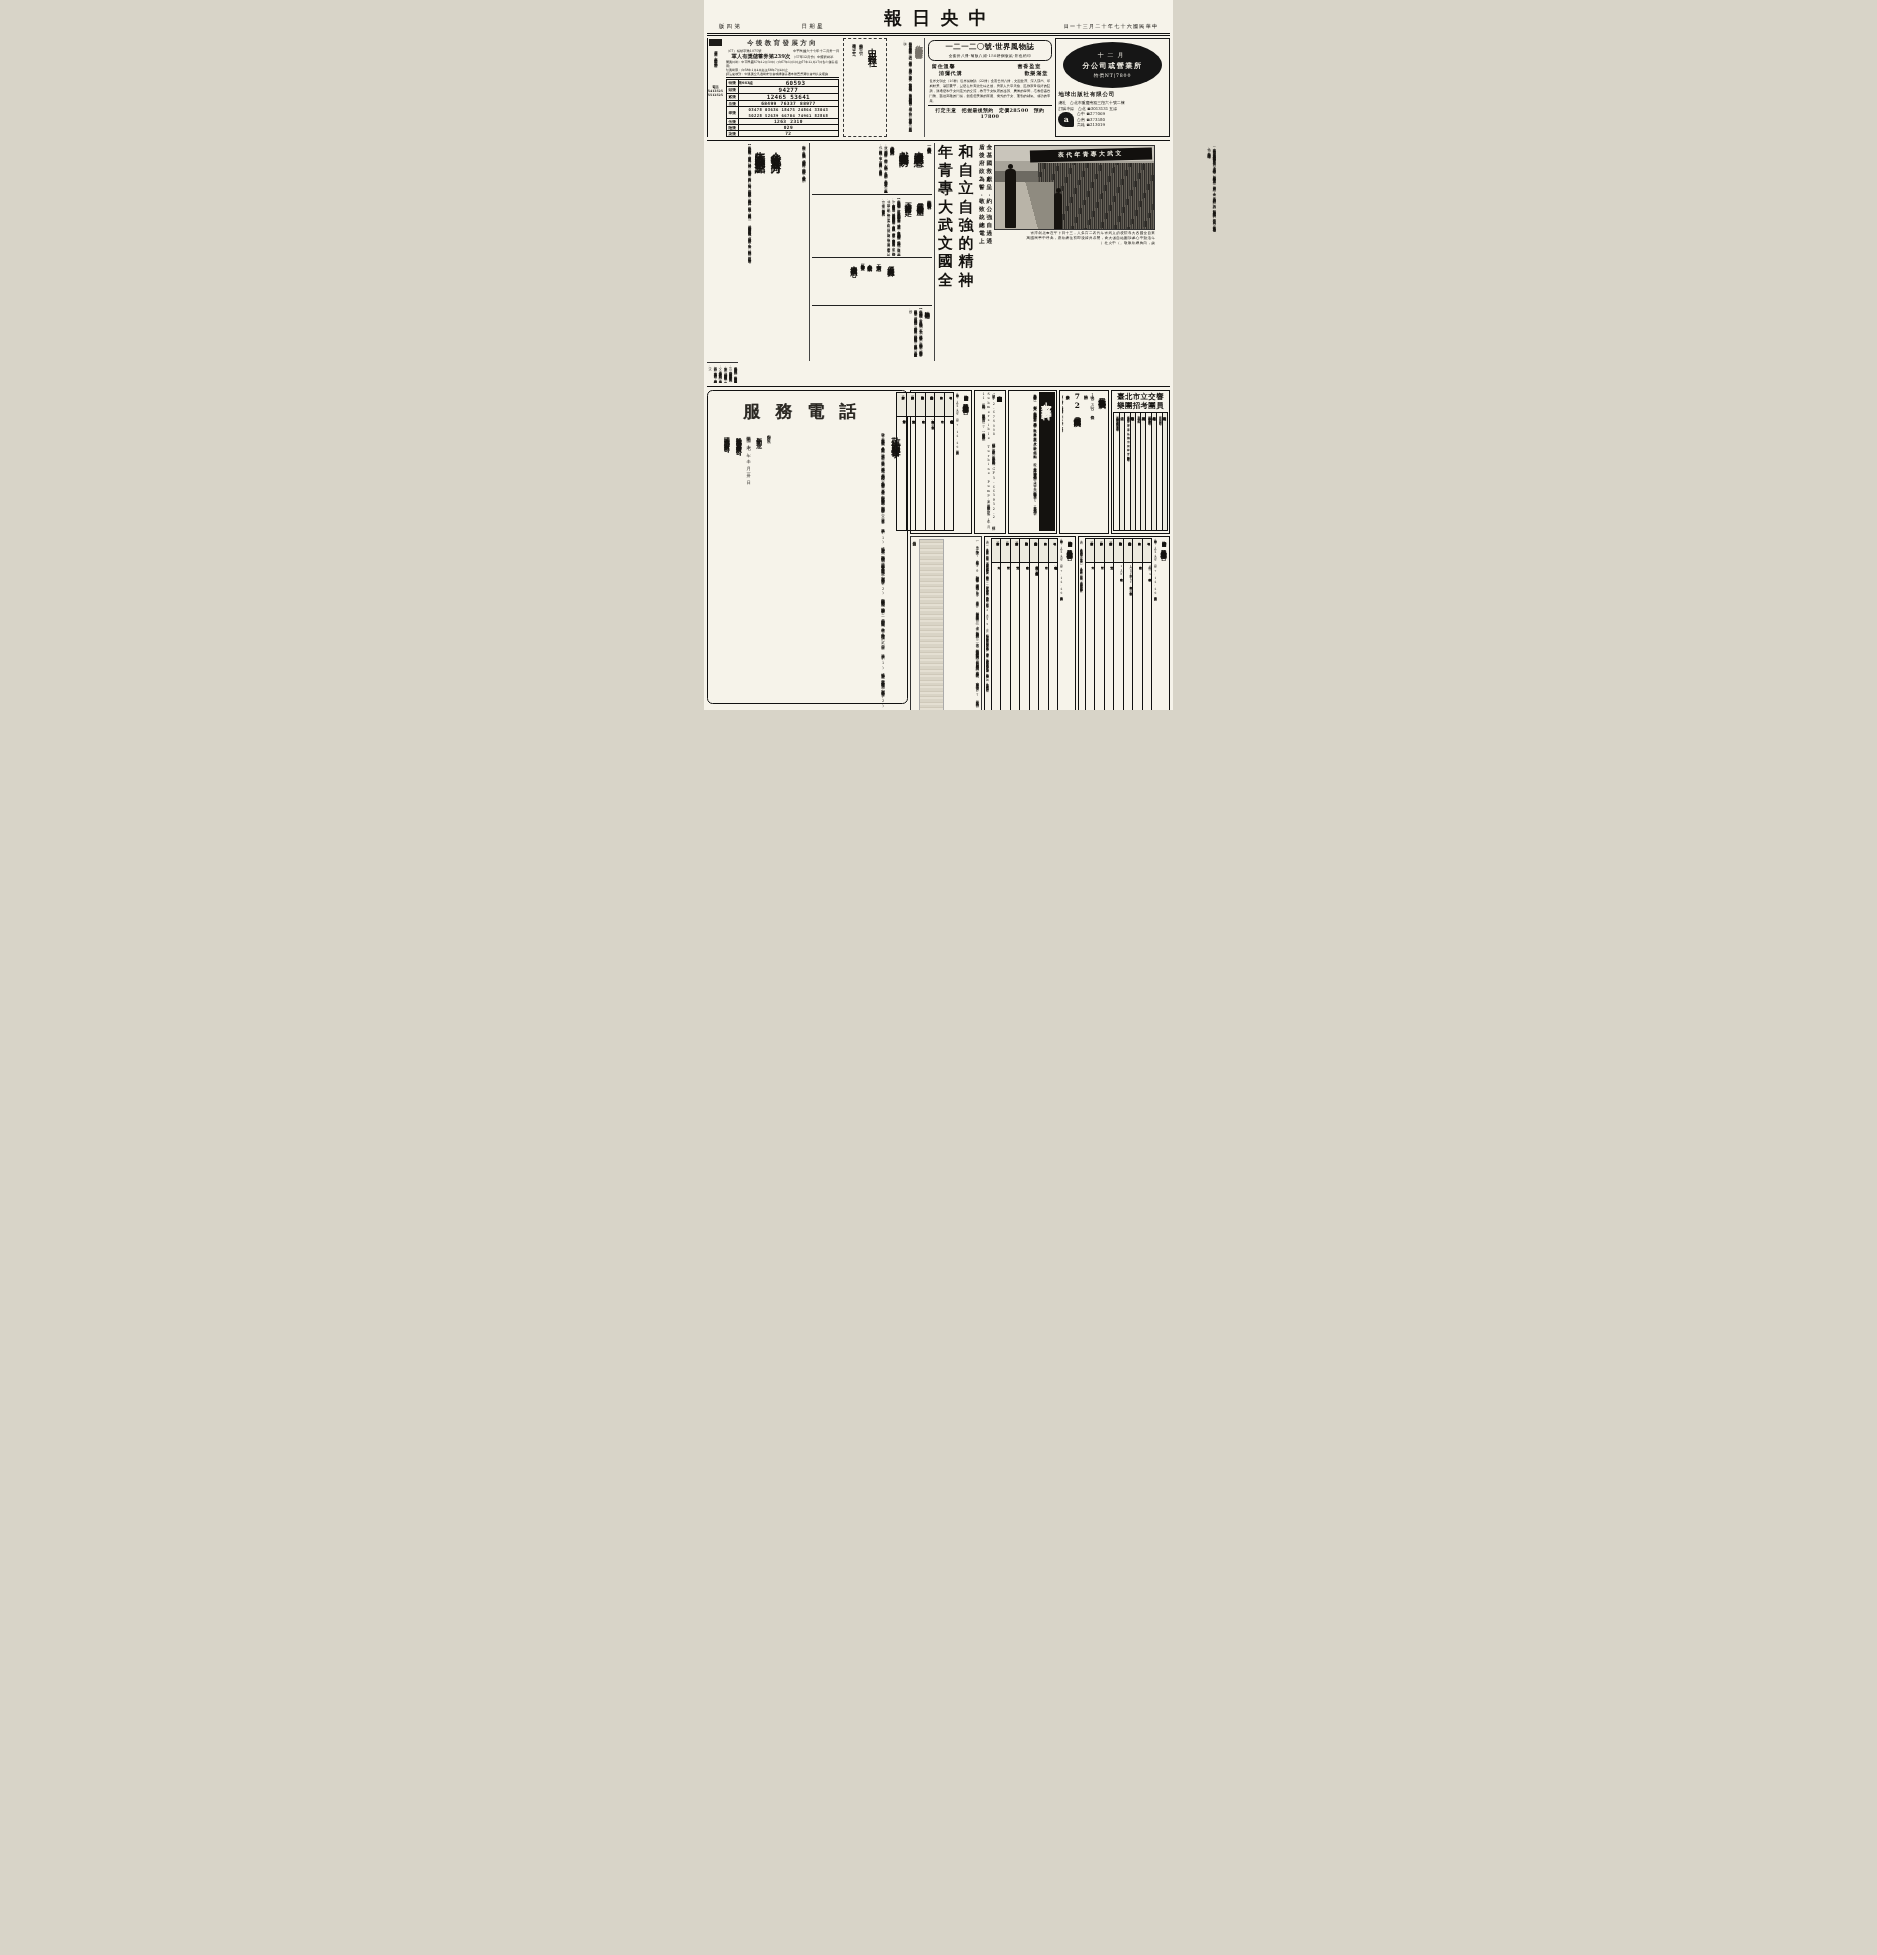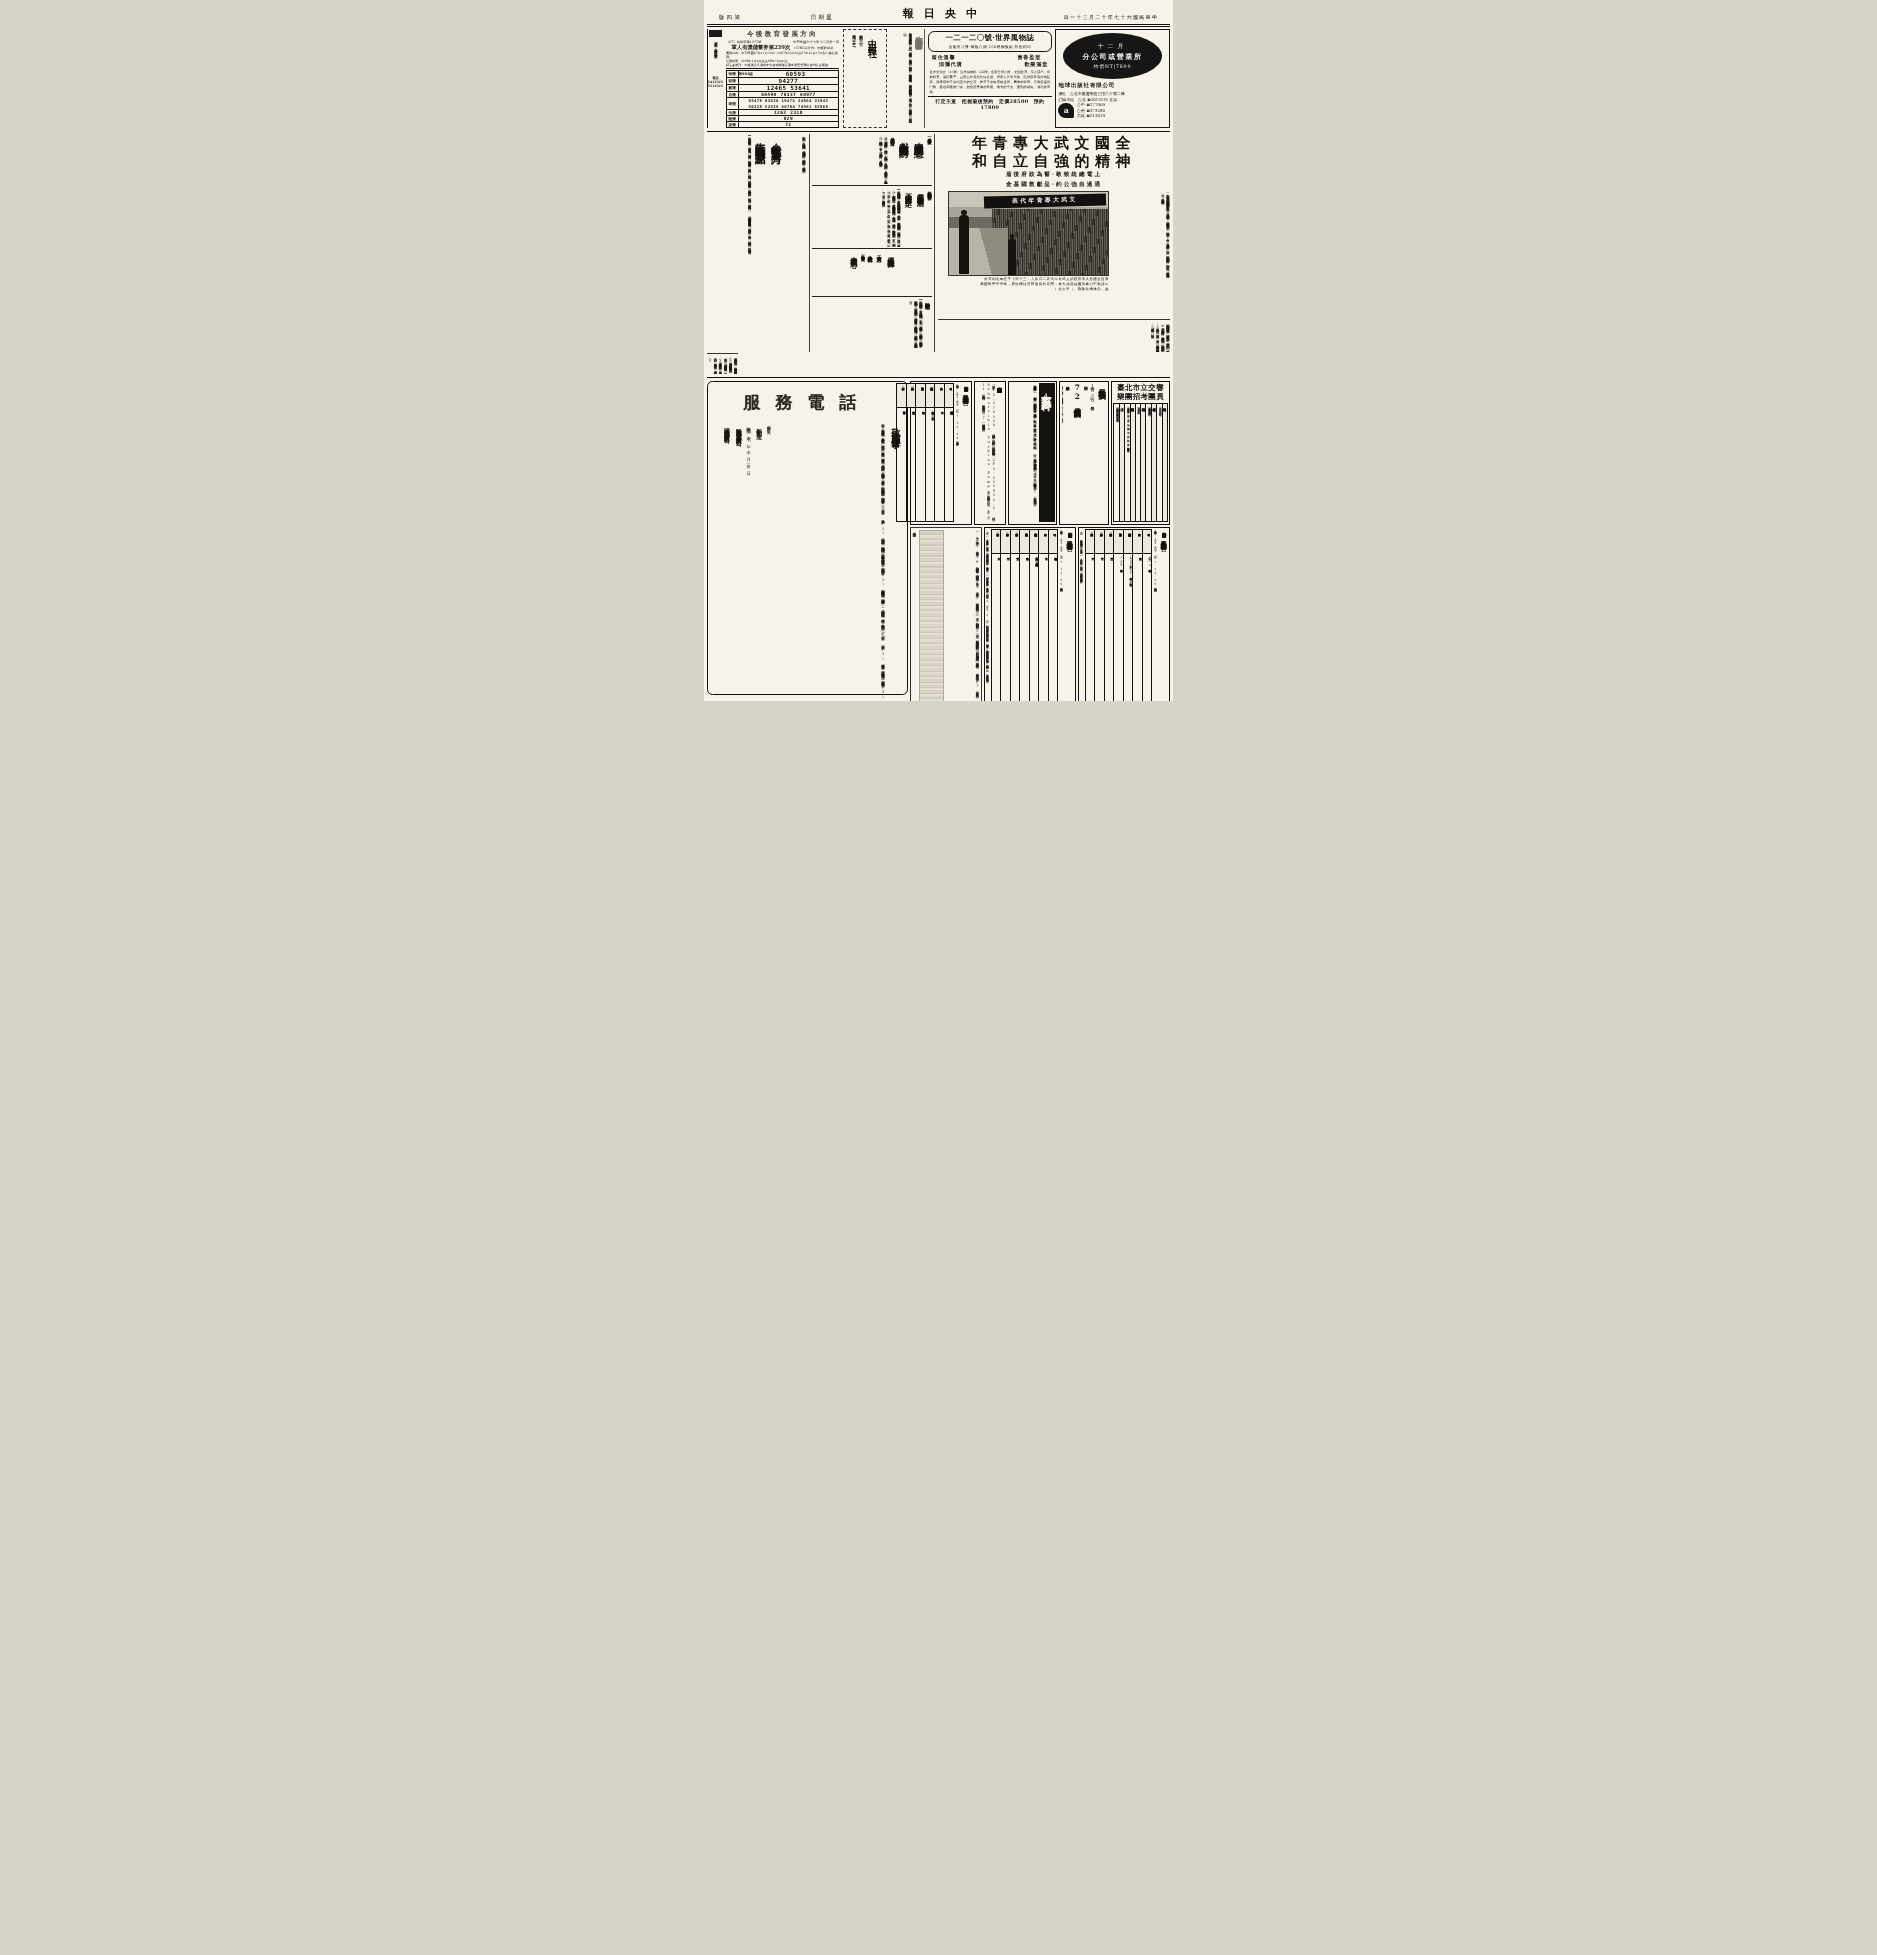--- a/index.html
+++ b/index.html
@@ -7,21 +7,21 @@
   body { font-family:"DejaVu Serif","Liberation Serif",serif; color:#151310; }
   .paper { width:469px; margin:0 auto; background:#f6f3ea; padding:3.9px 3.1px 5.5px; position:relative; }
   
   .v  { writing-mode:vertical-rl; text-orientation:upright; }
   .vtext { writing-mode:vertical-rl; text-orientation:upright; font-size:3.3px; line-height:1.55; letter-spacing:0.4px; overflow:hidden; }
   .vh { writing-mode:vertical-rl; text-orientation:upright; font-weight:bold; }
   .bx { border:0.6px solid #1a1a1a; }
   
   .masthead { display:flex; flex-direction:row-reverse; align-items:flex-end; justify-content:space-between; padding:2.3px 11.7px 0.8px; }
   .m-date { font-size:5.1px; letter-spacing:1.2px; }
-  .m-title { font-size:11px; font-weight:bold; letter-spacing:10.2px; padding-right:7.8px; }
+  .m-title { font-size:18px; font-weight:bold; letter-spacing:10.2px; padding-right:7.8px; }
   .m-week { font-size:5.5px; letter-spacing:2.3px; }
   .m-ed { font-size:5.5px; letter-spacing:2.3px; }
   .rule2 { border-top:1.6px solid #111; border-bottom:1.6px solid #111; height:3.5px; margin:1.6px 0 2.3px; }
   
   .topband { display:flex; flex-direction:row-reverse; gap:2px; height:99px; }
   
   .globe { width:117px; padding:1.6px 2.3px; display:flex; flex-direction:column; }
   .g-ellipse { background:#161616; color:#f2efe6; border-radius:50%; width:99px; height:46px; margin:0.8px auto 2.3px; display:flex; flex-direction:column; justify-content:center; text-align:center; }
   .g-l1 { font-size:5.9px; letter-spacing:3.9px; }
   .g-l2 { font-size:7px; font-weight:bold; letter-spacing:1.6px; margin:1.2px 0; }
@@ -63,21 +63,21 @@
   .lt-nums.sm { font-size:4.5px; }
   .lt-group { font-size:3.5px; font-weight:bold; }
   .lt-sep { display:inline-block; width:3.9px; }
   
   .hear { width:15.6px; display:flex; flex-direction:column; align-items:center; border-left:0.8px solid #111; padding:0.8px; }
   .hear-title { font-size:8.6px; font-weight:bold; letter-spacing:0.8px; background:#1d1b18; color:#f6f3ea; padding:2.3px 0.8px; }
   .hear-brand { font-size:3.3px; margin-top:1.6px; height:36px; }
   .hear-phone { font-size:3.1px; font-weight:bold; margin-top:0.8px; text-align:center; }
   
   .newsband { display:flex; flex-direction:row-reverse; gap:3.1px; margin-top:2.3px; height:221px; border-top:1.2px double #111; padding-top:2px; }
-  .news-r { width:232px; display:flex; flex-direction:column; }
+  .news-r { width:232px; display:flex; }
   .lead-h { font-size:15px; font-weight:bold; letter-spacing:5.5px; text-align:center; line-height:1.22; }
   .lead-sub { font-size:5.7px; font-weight:bold; letter-spacing:2px; text-align:center; margin-top:1.2px; }
   .lead-bodyrow { display:flex; flex-direction:row-reverse; gap:2px; margin-top:2px; flex:1; }
   .photo-wrap { width:161px; }
   .photo { position:relative; width:161px; height:85px; background:linear-gradient(#c9c5bb 0 18%,#a8a49a 18% 30%,#6d6a62 30% 100%); overflow:hidden; border:0.4px solid #333; }
   .ph-banner { position:absolute; top:3.1px; right:2.3px; left:35px; height:11.7px; background:#12100e; color:#f1eee4; display:flex; align-items:center; justify-content:center; font-weight:bold; font-size:5.9px; letter-spacing:2.3px; transform:rotate(-1.5deg); }
   .ph-crowd { position:absolute; top:17px; left:43px; right:0; bottom:0; background:
       repeating-linear-gradient(88deg,#2a2722 0 1.2px,#59544b 1.2px 2.3px,#3b3833 2.3px 3.5px,#6b665c 3.5px 4.3px);
       filter:contrast(0.95); }
   .ph-floor { position:absolute; left:0; bottom:0; width:59px; height:47px; background:linear-gradient(75deg,#b9b4a8 0 60%,#8f8b80 60%); }

